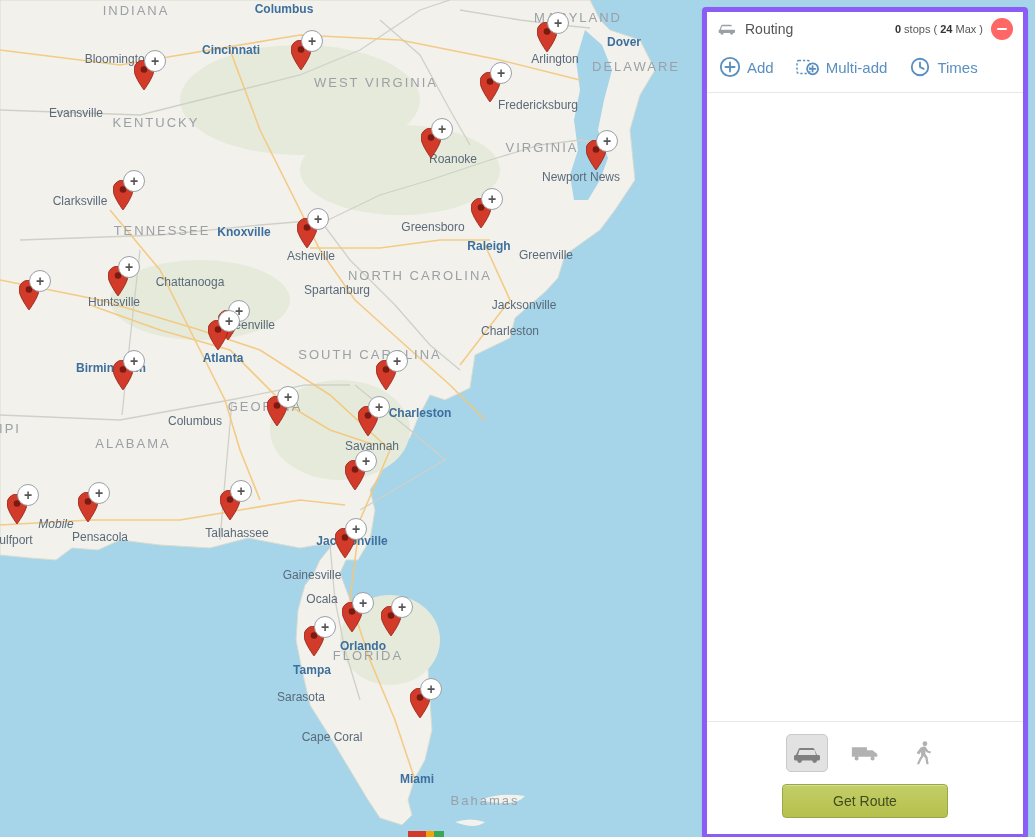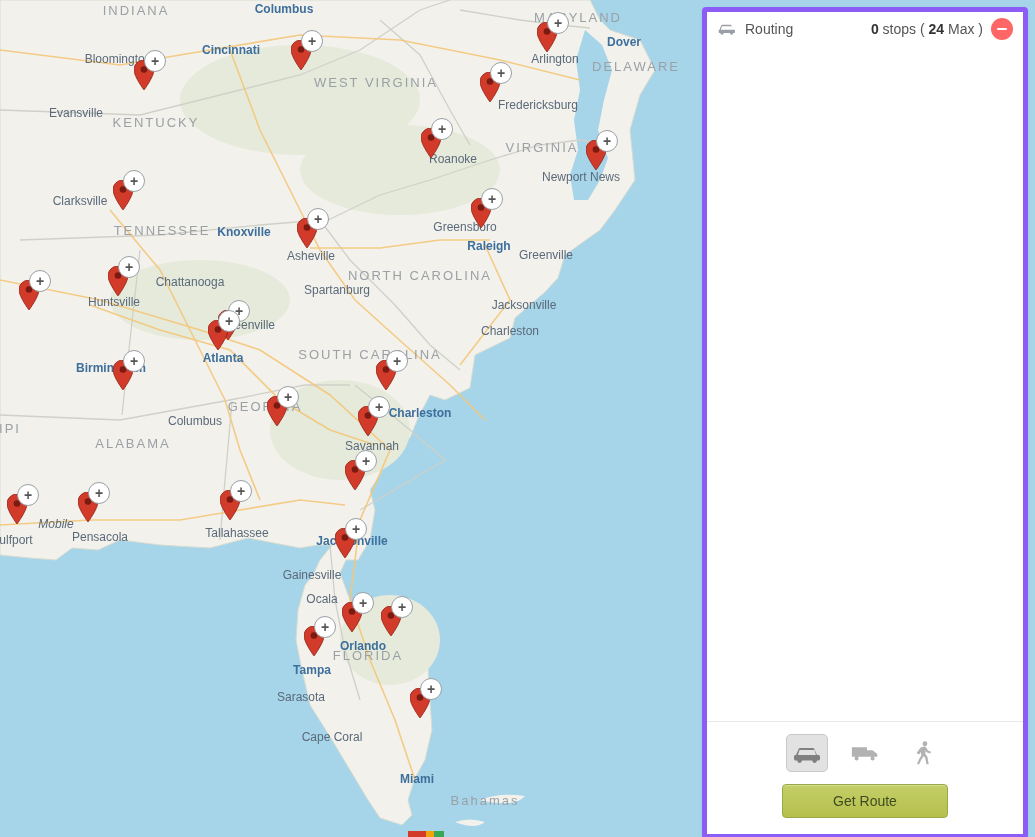--- a/index.html
+++ b/index.html
@@ -10,21 +10,21 @@
 .pin .drop{position:absolute;left:0;top:10px;width:20px;height:30px;}
 .pin .drop svg{display:block;}
 .pin .plus{position:absolute;right:-4px;top:0;width:20px;height:20px;border-radius:50%;background:#fff;border:1px solid #9aa0a6;display:flex;align-items:center;justify-content:center;font-size:14px;font-weight:bold;color:#555;line-height:1;}
 .city{position:absolute;white-space:nowrap;font-size:12px;color:#5a6a7a;transform:translate(-50%,-50%);pointer-events:none;}
 .city.bold{color:#3d6f9c;font-weight:600;}
 .state{position:absolute;white-space:nowrap;font-size:13px;letter-spacing:2px;color:#9aa0a6;transform:translate(-50%,-50%);pointer-events:none;}
 
 .panel{position:absolute;top:7px;right:7px;width:316px;height:822px;background:#fff;border:5px solid #8b5cf6;border-radius:4px;box-shadow:0 1px 3px rgba(0,0,0,.08);display:flex;flex-direction:column;}
 .panel-header{display:flex;align-items:center;gap:8px;padding:6px 10px;color:#555;}
 .panel-header .title{flex:1;font-size:14px;}
-.panel-header .stops{font-size:14px;color:#555;}
+.panel-header .stops{font-size:11px;color:#555;}
 .panel-header .stops b{color:#333;}
 .panel-header .close-btn{width:22px;height:22px;border-radius:50%;background:#ff6666;display:flex;align-items:center;justify-content:center;cursor:pointer;}
 .panel-header .close-btn .dash{width:10px;height:2px;background:#fff;border-radius:1px;}
 .toolbar{display:flex;align-items:center;gap:22px;padding:10px 12px 14px 12px;border-bottom:1px solid #e8e8e8;}
 .tool{display:flex;align-items:center;gap:6px;color:#5a8fbf;font-size:15px;cursor:pointer;}
 .tool svg{flex:0 0 auto;}
 .panel-body{flex:1;}
 .panel-footer{border-top:1px solid #e8e8e8;padding:12px 12px 16px 12px;display:flex;flex-direction:column;gap:12px;}
 .modes{display:flex;gap:18px;justify-content:center;align-items:center;}
 .mode{width:40px;height:36px;border-radius:5px;display:flex;align-items:center;justify-content:center;color:#9aa0a6;cursor:pointer;}
@@ -107,21 +107,21 @@
         <div class="city" style="left: 118px; top: 59px;">Bloomington</div>
         <div class="city bold" style="left: 231px; top: 50px;">Cincinnati</div>
         <div class="city bold" style="left: 624px; top: 42px;">Dover</div>
         <div class="city" style="left: 555px; top: 59px;">Arlington</div>
         <div class="city" style="left: 76px; top: 113px;">Evansville</div>
         <div class="city" style="left: 538px; top: 105px;">Fredericksburg</div>
         <div class="city" style="left: 453px; top: 159px;">Roanoke</div>
         <div class="city" style="left: 581px; top: 177px;">Newport News</div>
         <div class="city" style="left: 80px; top: 201px;">Clarksville</div>
         <div class="city bold" style="left: 244px; top: 232px;">Knoxville</div>
-        <div class="city" style="left: 433px; top: 227px; margin-left: 32px;">Greensboro</div>
+        <div class="city" style="left: 433px; top: 227px;">Greensboro</div>
         <div class="city bold" style="left: 489px; top: 246px;">Raleigh</div>
         <div class="city" style="left: 311px; top: 256px;">Asheville</div>
         <div class="city" style="left: 546px; top: 255px;">Greenville</div>
         <div class="city" style="left: 190px; top: 282px;">Chattanooga</div>
         <div class="city" style="left: 114px; top: 302px;">Huntsville</div>
         <div class="city" style="left: 337px; top: 290px;">Spartanburg</div>
         <div class="city" style="left: 524px; top: 305px;">Jacksonville</div>
         <div class="city" style="left: 248px; top: 325px;">Greenville</div>
         <div class="city" style="left: 510px; top: 331px;">Charleston</div>
         <div class="city bold" style="left: 223px; top: 358px;">Atlanta</div>
@@ -393,20 +393,44 @@
       <svg width="20" height="14" viewBox="0 0 24 16">
             <path fill="#9aa0a6" d="M3 10l2-5c.3-.8 1-1 1.8-1h9c.8 0 1.5.3 1.8 1l2 5h1c.6 0 1 .4 1 1v2c0 .6-.4 1-1 1h-1a2 2 0 11-4 0H8a2 2 0 11-4 0H3c-.6 0-1-.4-1-1v-2c0-.6.4-1 1-1zm3-4l-1.4 4h15L18 6H6z"></path>
           </svg>
     </span>
     <span class="title">Routing</span>
     <span class="stops"><b>0</b> <span>stops</span> ( <b>24</b> <span>Max</span> )</span>
     <span class="close-btn">
           <span class="dash"></span>
         </span>
   </div>
+  <div class="toolbar">
+    <div class="tool">
+      <svg width="22" height="22" viewBox="0 0 24 24">
+            <circle cx="12" cy="12" r="10" fill="none" stroke="#5a8fbf" stroke-width="2"></circle>
+            <path d="M12 7v10M7 12h10" stroke="#5a8fbf" stroke-width="2" stroke-linecap="round"></path>
+          </svg>
+      <span>Add</span>
+    </div>
+    <div class="tool">
+      <svg width="24" height="22" viewBox="0 0 26 24">
+            <rect x="1" y="5" width="14" height="14" rx="2" fill="none" stroke="#5a8fbf" stroke-width="1.6" stroke-dasharray="2.5 2"></rect>
+            <circle cx="18" cy="14" r="6" fill="none" stroke="#5a8fbf" stroke-width="2"></circle>
+            <path d="M18 11v6M15 14h6" stroke="#5a8fbf" stroke-width="2" stroke-linecap="round"></path>
+          </svg>
+      <span>Multi-add</span>
+    </div>
+    <div class="tool">
+      <svg width="22" height="22" viewBox="0 0 24 24">
+            <circle cx="12" cy="12" r="9" fill="none" stroke="#5a8fbf" stroke-width="2"></circle>
+            <path d="M12 7v5l4 2" fill="none" stroke="#5a8fbf" stroke-width="2" stroke-linecap="round"></path>
+          </svg>
+      <span>Times</span>
+    </div>
+  </div>
   <div class="panel-body"></div>
   <div class="panel-footer">
     <div class="modes">
       <div class="mode active">
         <svg width="30" height="22" viewBox="0 0 30 20">
               <path fill="#808080" d="M4 12l2.4-5.6C6.8 5.5 7.6 5 8.5 5h12c.9 0 1.7.5 2 1.4L25 12h1.5c.8 0 1.5.7 1.5 1.5V16c0 .8-.7 1.5-1.5 1.5H25a2.4 2.4 0 11-4.8 0H10a2.4 2.4 0 11-4.8 0H3.5C2.7 17.5 2 16.8 2 16v-2.5C2 12.7 2.7 12 3.5 12H4zm3.5-5L6 12h18l-1.5-5h-15z"></path>
             </svg>
       </div>
       <div class="mode">
         <svg width="32" height="22" viewBox="0 0 34 22">

